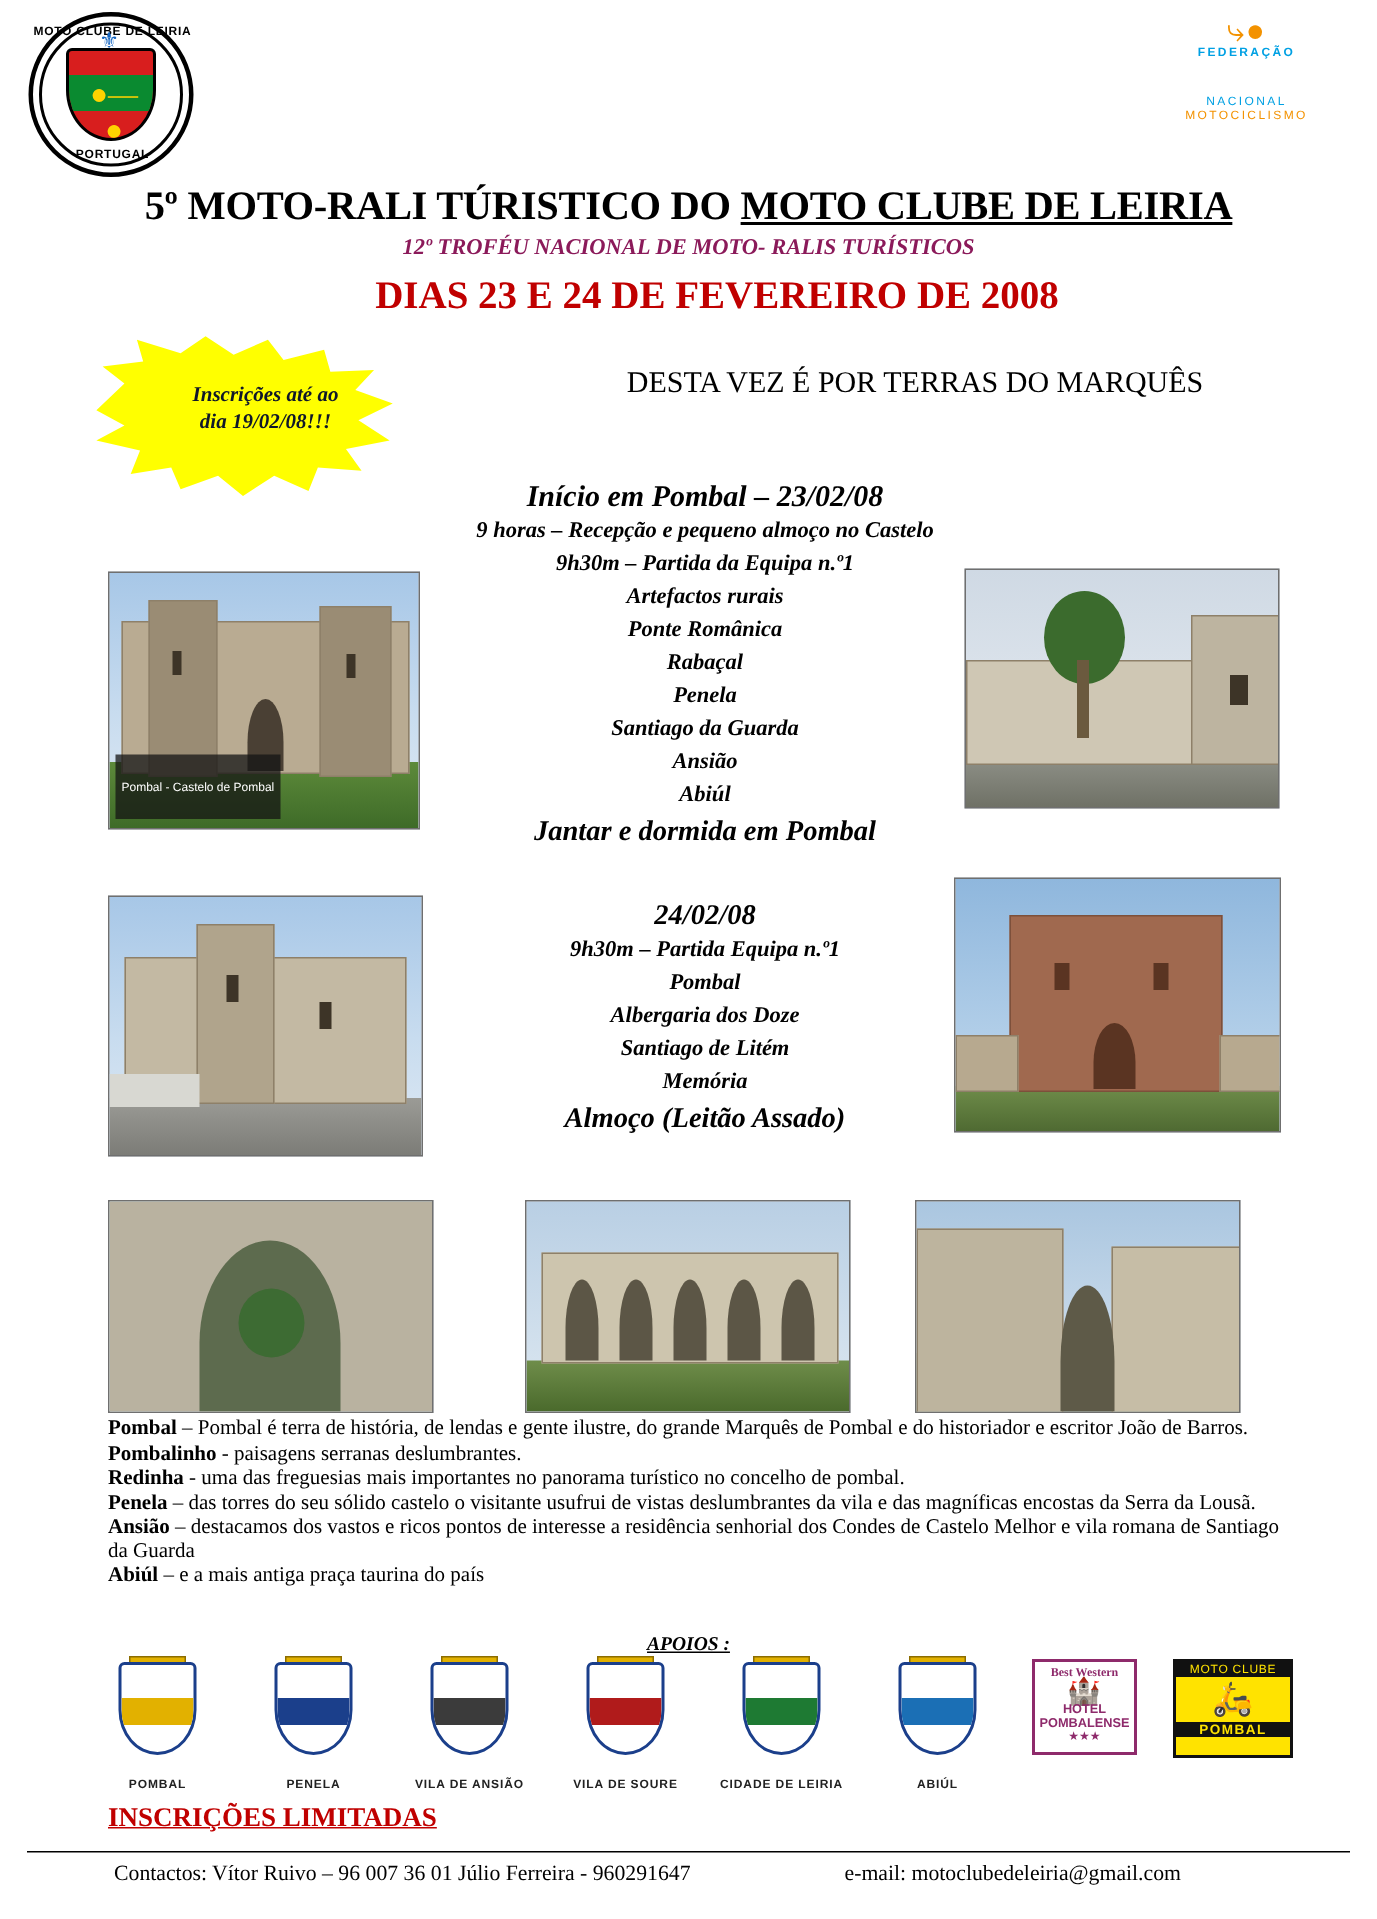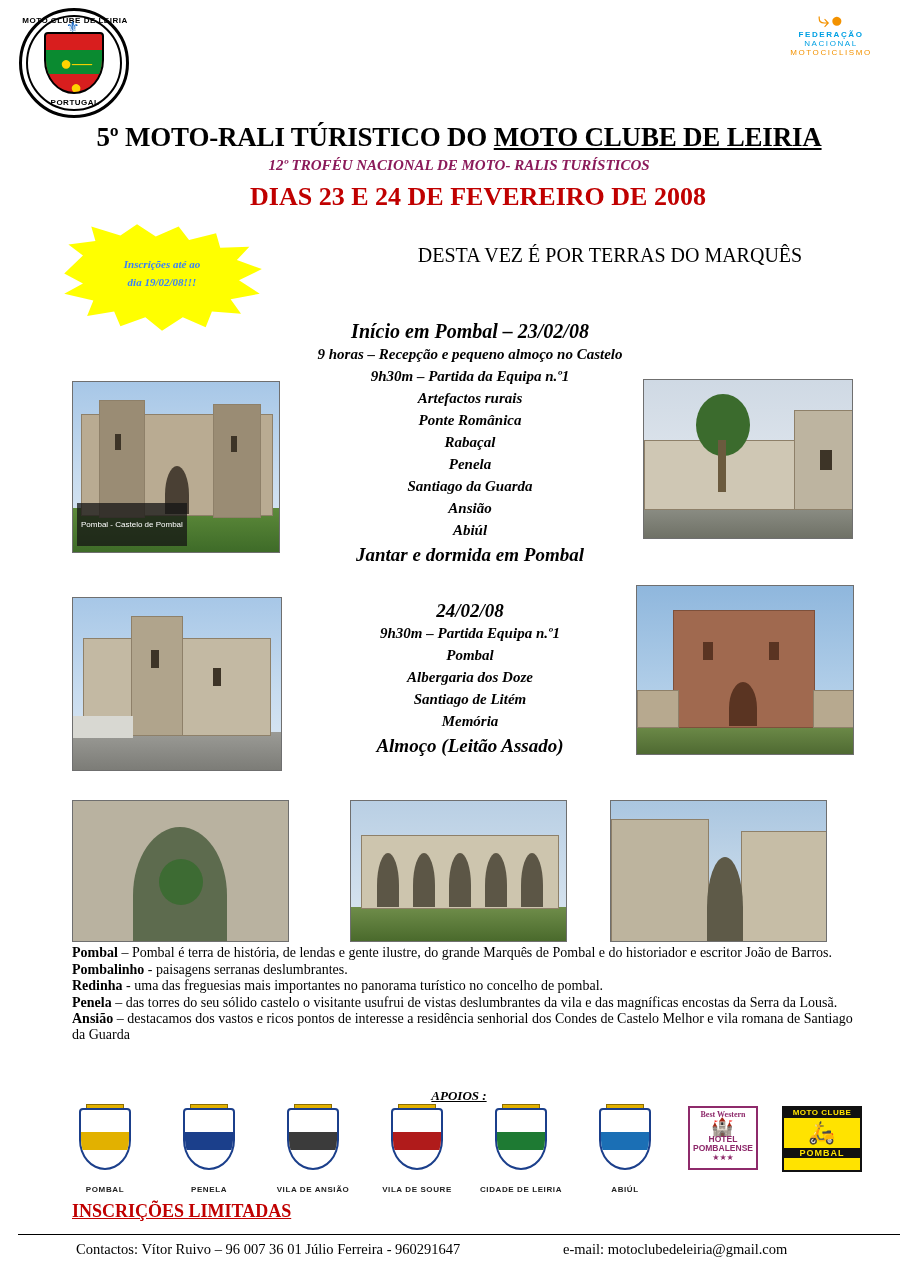--- a/index.html
+++ b/index.html
@@ -105,21 +105,21 @@
     line-height: 20px;
     letter-spacing: 1px;
   }
   .fed-logo .l1, .fed-logo .l2, .fed-logo .l3 {
     font-family: "Liberation Sans", sans-serif;
     font-size: 8px;
     letter-spacing: 1.6px;
     line-height: 9px;
   }
   .fed-logo .l1 { color: #00a0e3; font-weight: bold; }
-  .fed-logo .l2 { color: #00a0e3; }
+  .fed-logo .l2 { color: #00a0e3; margin-top: 24px; }
   .fed-logo .l3 { color: #f39200; }
 
   
   .title-main {
     position: absolute;
     left: 0; top: 122px;
     width: 918px;
     text-align: center;
     font-size: 27px;
     font-weight: bold;
@@ -160,27 +160,27 @@
     border: 1px solid #b9b900;
     clip-path: polygon(
       3% 46%, 12% 30%, 5% 20%, 18% 17%, 16% 4%, 30% 12%, 38% 2%,
       47% 13%, 58% 4%, 63% 16%, 76% 10%, 78% 23%, 92% 22%, 86% 34%,
       98% 42%, 87% 52%, 97% 64%, 83% 69%, 88% 82%, 74% 80%, 71% 94%,
       60% 85%, 50% 97%, 42% 85%, 30% 93%, 27% 80%, 14% 84%, 17% 70%, 3% 64%, 12% 55%
     );
   }
   .starburst .txt {
     position: absolute;
-    left: 0; top: 33px;
+    left: 15px; top: 33px;
     width: 208px;
     text-align: center;
-    font-size: 11px;
+    font-size: 14px;
     font-style: italic;
     font-weight: bold;
-    color: #3b82f6;
+    color: #0f172a;
     line-height: 18px;
   }
 
   
   .intro1 {
     position: absolute;
     left: 330px; top: 244px;
     width: 560px;
     text-align: center;
     font-size: 20px;
@@ -371,21 +371,21 @@
     position: absolute;
     left: 4px; top: 2px;
     width: 80px; height: 66px;
     background: #ffe300;
     border: 2px solid #111;
     box-sizing: border-box;
   }
   .moto-box .t {
     font-family: "Liberation Sans", sans-serif;
     font-size: 8px;
-    font-weight: bold;
+    font-weight: normal;
     color: #111;
     letter-spacing: 0.5px;
     line-height: 10px;
     background: #111;
     color: #ffe300;
   }
   .moto-box .bike { font-size: 22px; line-height: 30px; color: #111; }
   .moto-box .b {
     font-family: "Liberation Sans", sans-serif;
     font-size: 9px;
@@ -554,20 +554,21 @@
     <div class="wall" style="left:130px;top:30px;width:85px;height:110px;background:#c6bda6;"></div>
     <div class="arch" style="left:96px;top:56px;width:36px;height:84px;background:#5e5a48;"></div>
   </div>
 
   <div class="descriptions">
     <p><b>Pombal</b><span> – Pombal é terra de história, de lendas e gente ilustre, do grande Marquês de Pombal e do historiador e escritor João de Barros.</span></p>
     <p><b>Pombalinho</b><span> -  paisagens serranas deslumbrantes.</span></p>
     <p><b>Redinha</b><span>  - uma das freguesias mais importantes no panorama turístico no concelho de pombal.</span></p>
     <p><b>Penela</b><span> – das torres do seu sólido castelo o visitante usufrui de vistas deslumbrantes da vila e das magníficas encostas da Serra da Lousã.</span></p>
     <p><b>Ansião</b><span> – destacamos dos vastos e ricos pontos de interesse a residência senhorial dos Condes de Castelo Melhor e vila romana de Santiago da Guarda</span></p>
+    <p><b>Abiúl</b><span> – e a mais antiga praça taurina do país</span></p>
   </div>
 
   <div class="apoios-title">APOIOS :</div>
   <div class="crests">
 
     <div class="crest" style="left:0px;top:0;">
       <div class="crown"></div>
       <div class="shield">
         <div class="band" style="background:#e2b100;"></div>
       </div>

